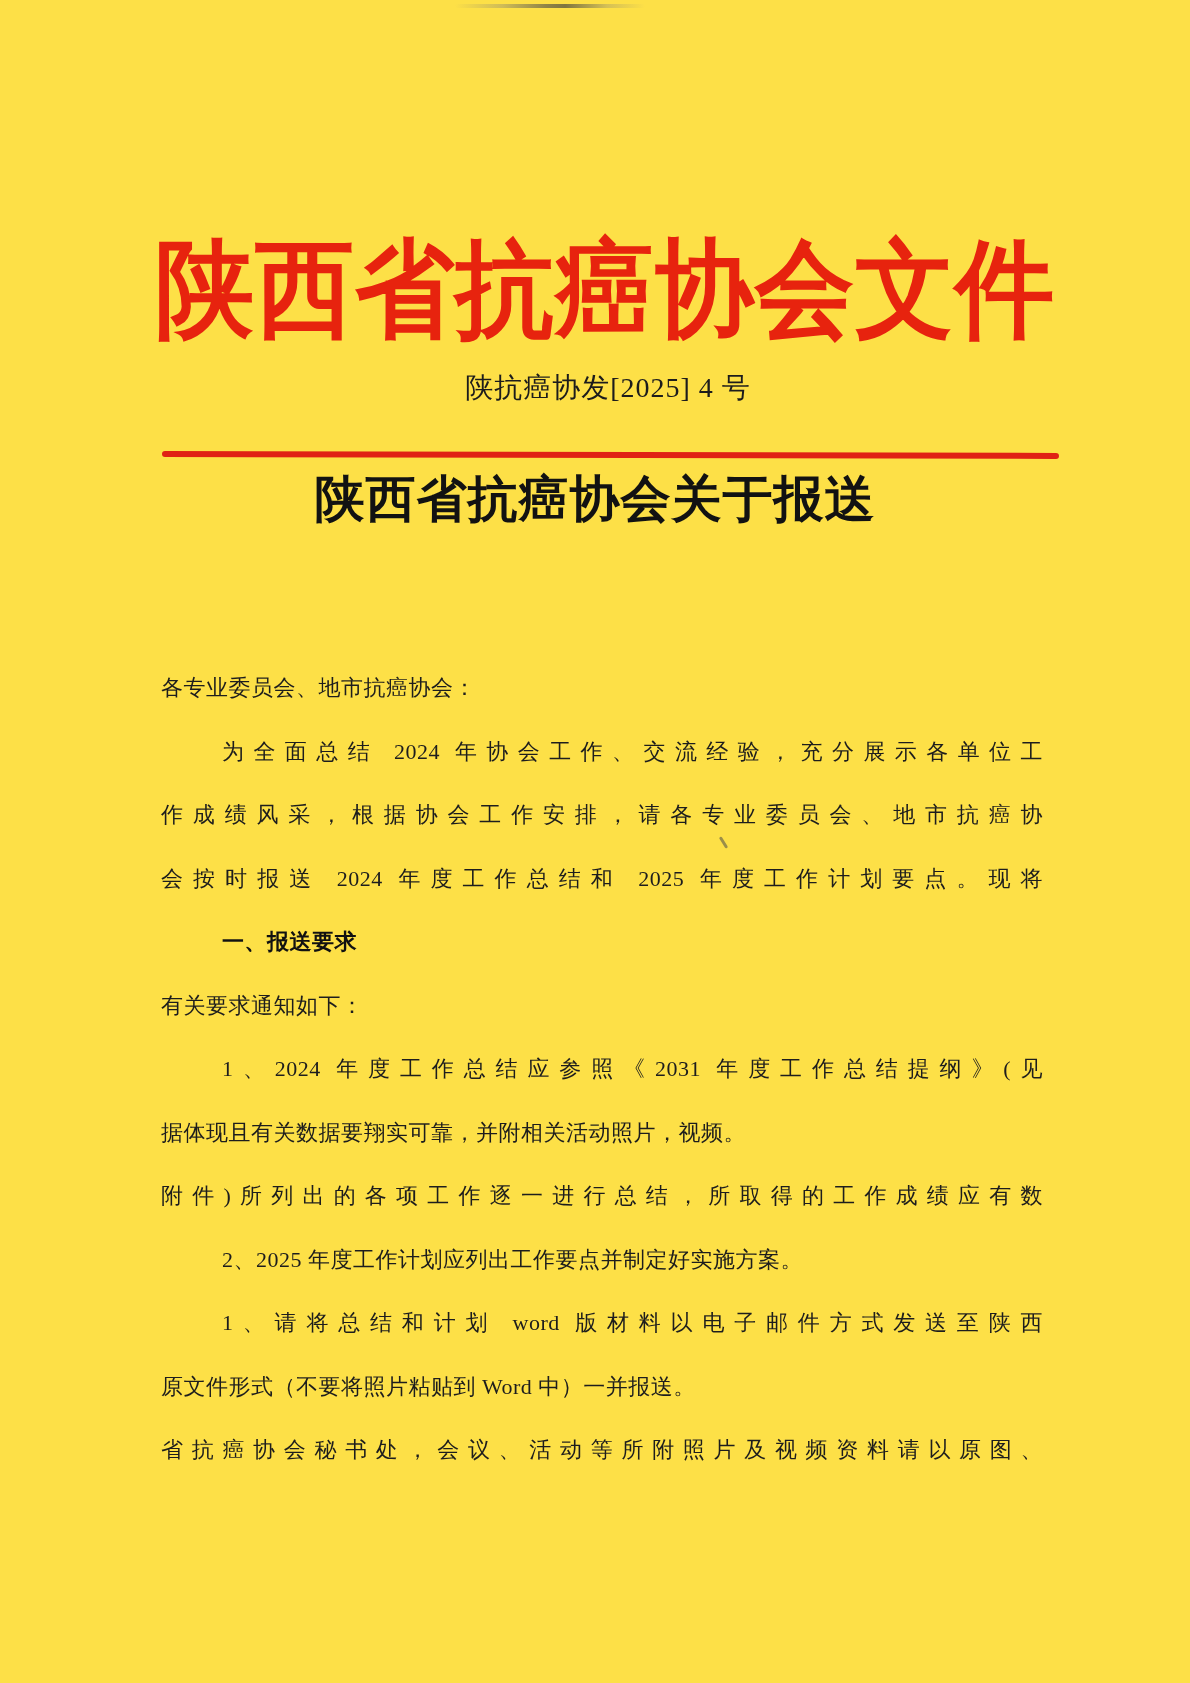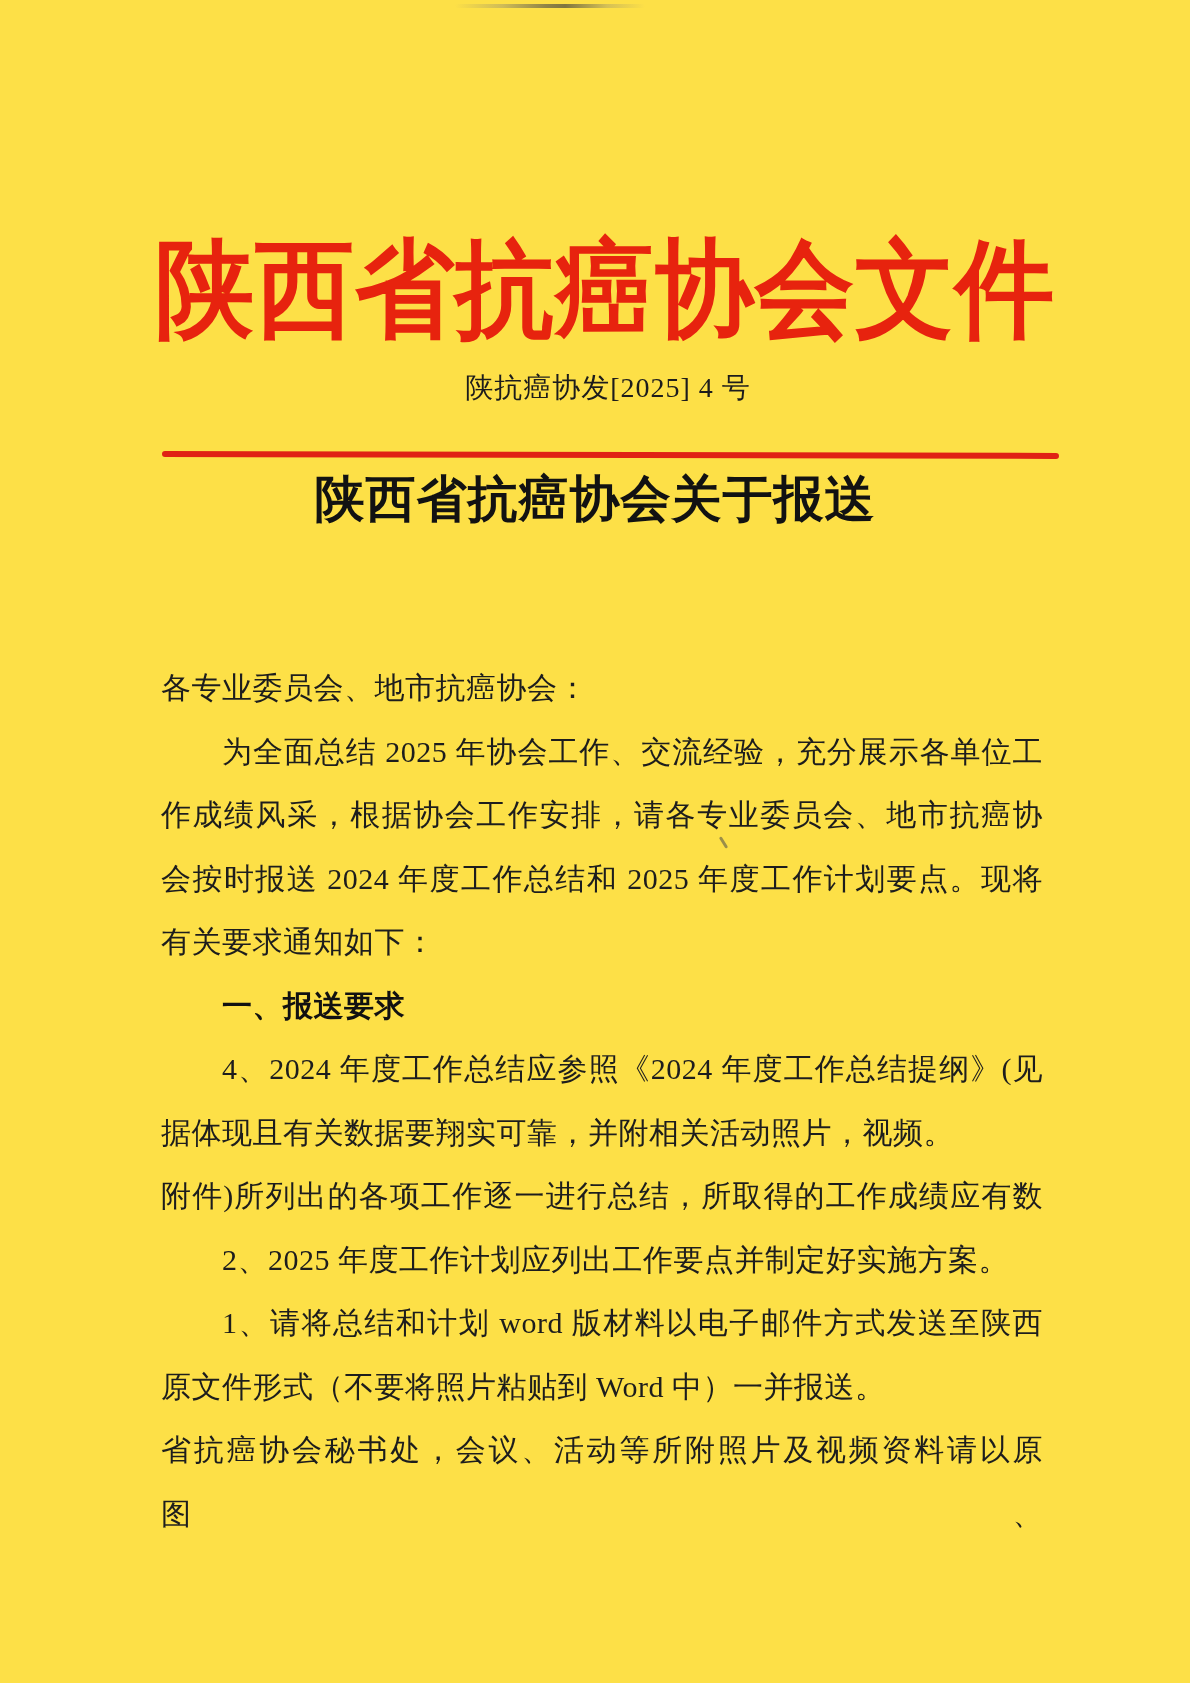--- a/index.html
+++ b/index.html
@@ -83,21 +83,21 @@
     line-height: 63px;
     color: #121212;
     letter-spacing: 1px;
   }
   
   .body-text {
     position: absolute;
     top: 656px;
     left: 161px;
     width: 882px;
-    font-size: 30px;
+    font-size: 22px;
     line-height: 63.5px;
     color: #1d1d1d;
     letter-spacing: 0.5px;
   }
   .body-text .line { min-height: 63.5px; }
   .line.indent { padding-left: 61px; }
   .line.bold { font-weight: 700; color: #111; }
   .line.fill {
     text-align: justify;
     text-align-last: justify;
@@ -126,26 +126,26 @@
   <div class="doc-number">陕抗癌协发[2025] 4 号</div>
 
   <div class="red-rule"></div>
 
   <div class="doc-title">
     <div>陕西省抗癌协会关于报送</div>
   </div>
 
   <div class="body-text">
     <div class="line">各专业委员会、地市抗癌协会：</div>
-    <div class="line indent fill">为全面总结 2025 年协会工作、交流经验，充分展示各单位工</div>
+    <div class="line indent fill">为全面总结 2024 年协会工作、交流经验，充分展示各单位工</div>
     <div class="line fill">作成绩风采，根据协会工作安排，请各专业委员会、地市抗癌协</div>
     <div class="line fill">会按时报送 2024 年度工作总结和 2025 年度工作计划要点。现将</div>
+    <div class="line indent bold">一、报送要求</div>
     <div class="line">有关要求通知如下：</div>
-    <div class="line indent bold">一、报送要求</div>
-    <div class="line indent fill">4、2024 年度工作总结应参照《2024 年度工作总结提纲》(见</div>
+    <div class="line indent fill">1、2024 年度工作总结应参照《2031 年度工作总结提纲》(见</div>
     <div class="line">据体现且有关数据要翔实可靠，并附相关活动照片，视频。</div>
     <div class="line fill">附件)所列出的各项工作逐一进行总结，所取得的工作成绩应有数</div>
     <div class="line indent">2、2025 年度工作计划应列出工作要点并制定好实施方案。</div>
     <div class="line indent fill">1、请将总结和计划 word 版材料以电子邮件方式发送至陕西</div>
     <div class="line">原文件形式（不要将照片粘贴到 Word 中）一并报送。</div>
     <div class="line fill">省抗癌协会秘书处，会议、活动等所附照片及视频资料请以原图、</div>
   </div>
 
   <div class="scan-tick"></div>
 

